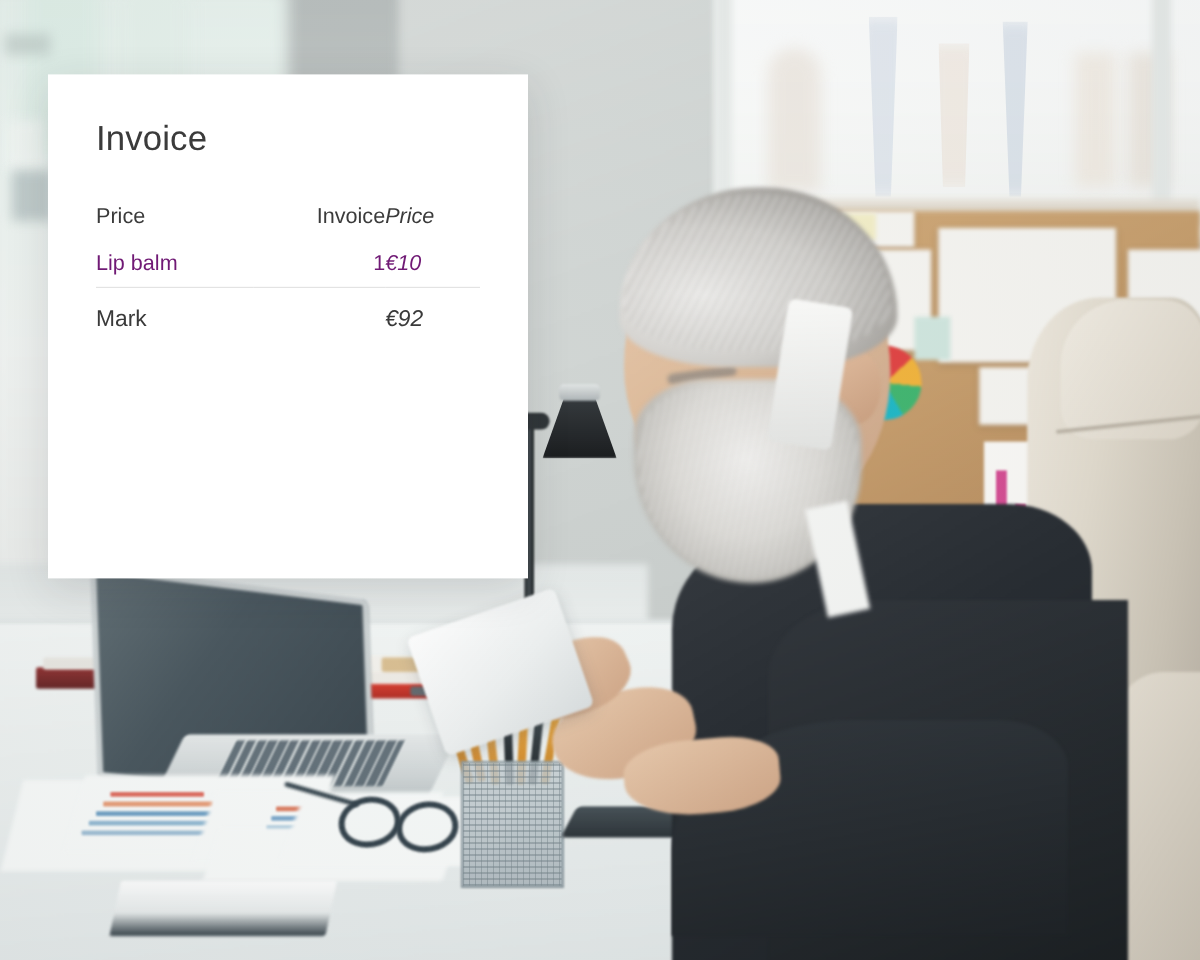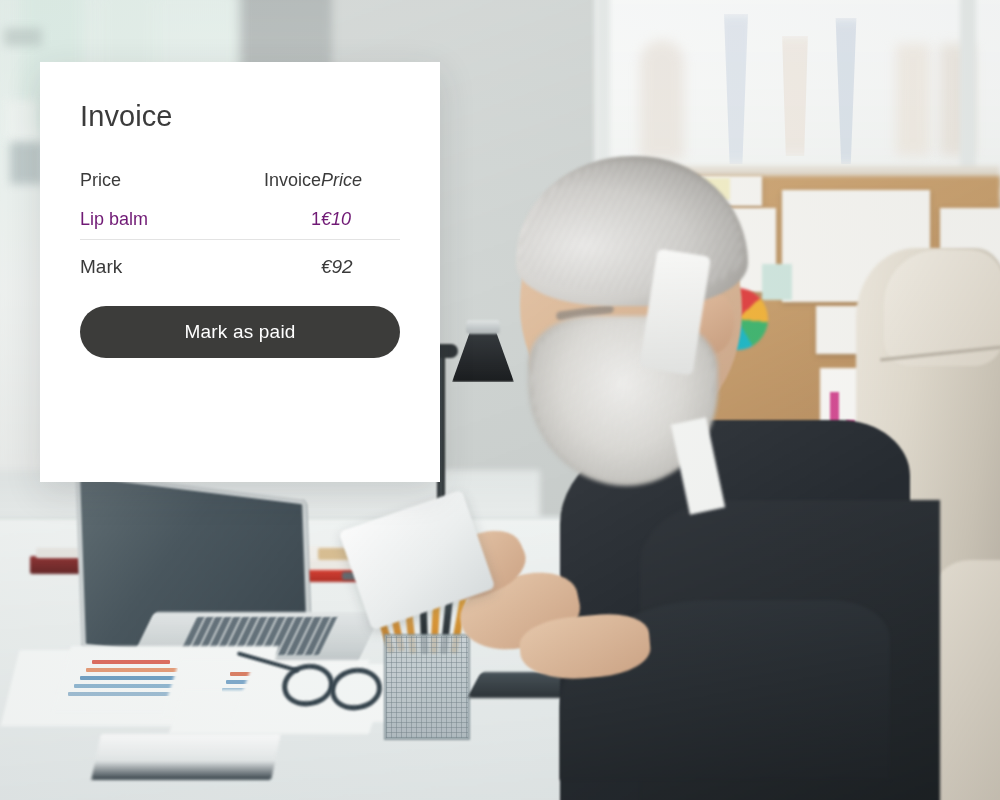--- a/index.html
+++ b/index.html
@@ -507,16 +507,15 @@
           <td class="c-price">€10</td>
         </tr>
         <tr class="total-row">
           <td class="c-order">Mark</td>
           <td class="c-qty"></td>
           <td class="c-price">€92</td>
         </tr>
       </tbody>
     </table>
 
-    <button class="pay-btn">Mark as paid</button>
   </div>
 
 </div>
 
 </body></html>

